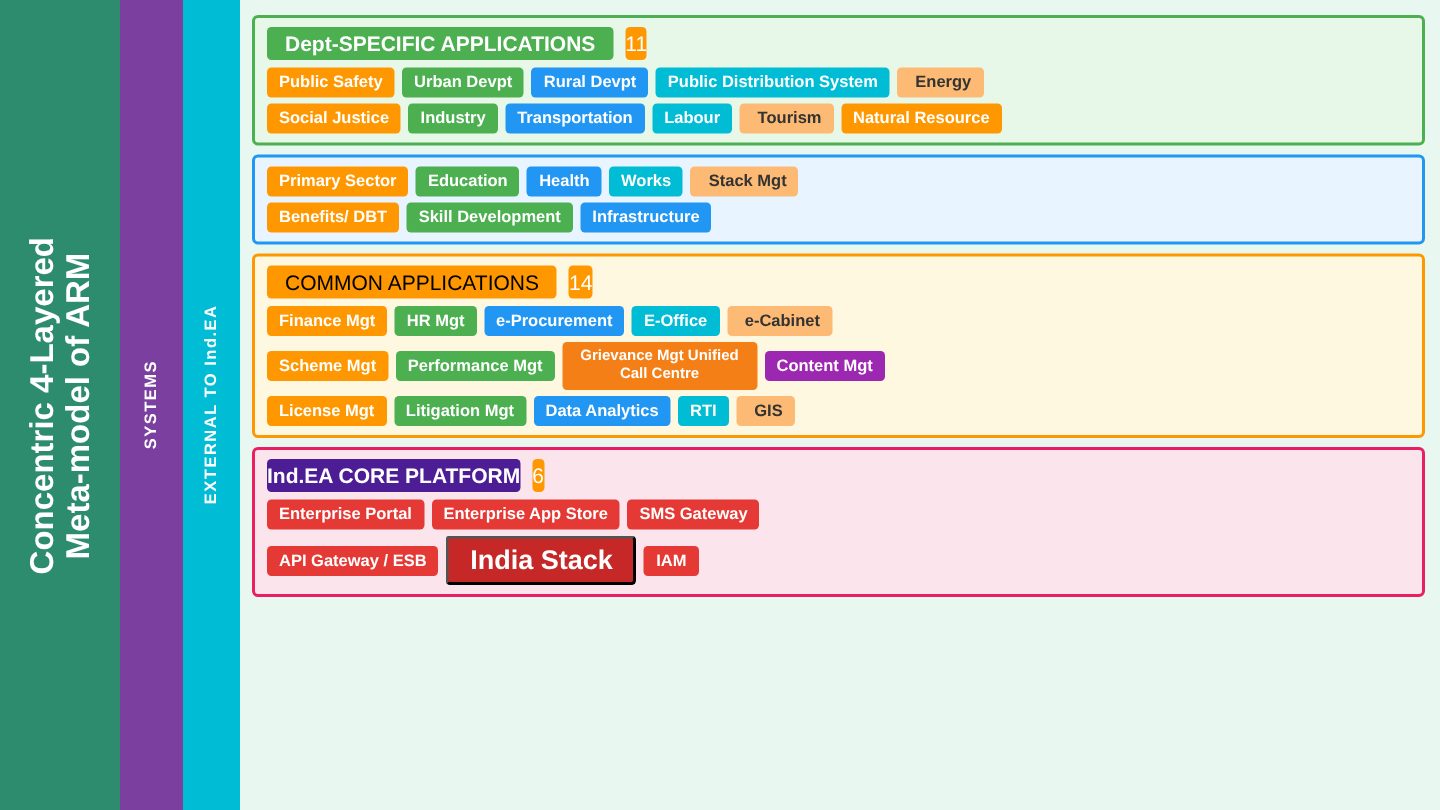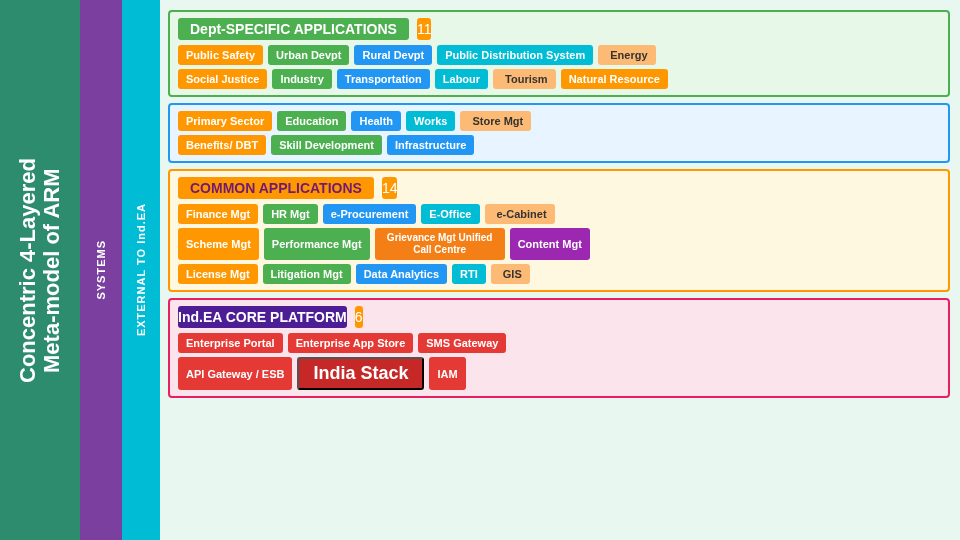--- a/index.html
+++ b/index.html
@@ -115,20 +115,21 @@
     }
 
     .dept-rows {
       display: flex;
       flex-direction: column;
       gap: 4px;
     }
     .dept-row {
       display: flex;
       gap: 5px;
+      align-items: center;
     }
 
     .btn {
       border: none;
       border-radius: 3px;
       padding: 4px 8px;
       font-size: 11px;
       font-weight: bold;
       cursor: pointer;
       text-align: center;
@@ -161,23 +162,23 @@
 
     
     .section-common {
       background: #fff8e1;
       border: 2px solid #ff9800;
       border-radius: 4px;
       padding: 6px 8px;
     }
     .section-title-orange {
       background: #ff9800;
-      color: #701a75;
-      font-size: 14px;
-      font-weight: bold;
+      color: #000000;
+      font-size: 14px;
+      font-weight: normal;
       padding: 3px 12px;
       border-radius: 3px;
     }
 
     
     .section-core {
       background: #fce4ec;
       border: 2px solid #e91e63;
       border-radius: 4px;
       padding: 6px 8px;
@@ -252,21 +253,21 @@
     </div>
   </div>
 
   <div class="section-group">
     <div class="dept-rows">
       <div class="dept-row">
         <button class="btn btn-orange">Primary Sector</button>
         <button class="btn btn-green">Education</button>
         <button class="btn btn-blue">Health</button>
         <button class="btn btn-cyan">Works</button>
-        <button class="btn btn-yellow">Store Mgt</button>
+        <button class="btn btn-yellow">Stack Mgt</button>
       </div>
       <div class="dept-row">
         <button class="btn btn-orange">Benefits/ DBT</button>
         <button class="btn btn-green">Skill Development</button>
         <button class="btn btn-blue">Infrastructure</button>
       </div>
     </div>
   </div>
 
   <div class="section-common">

